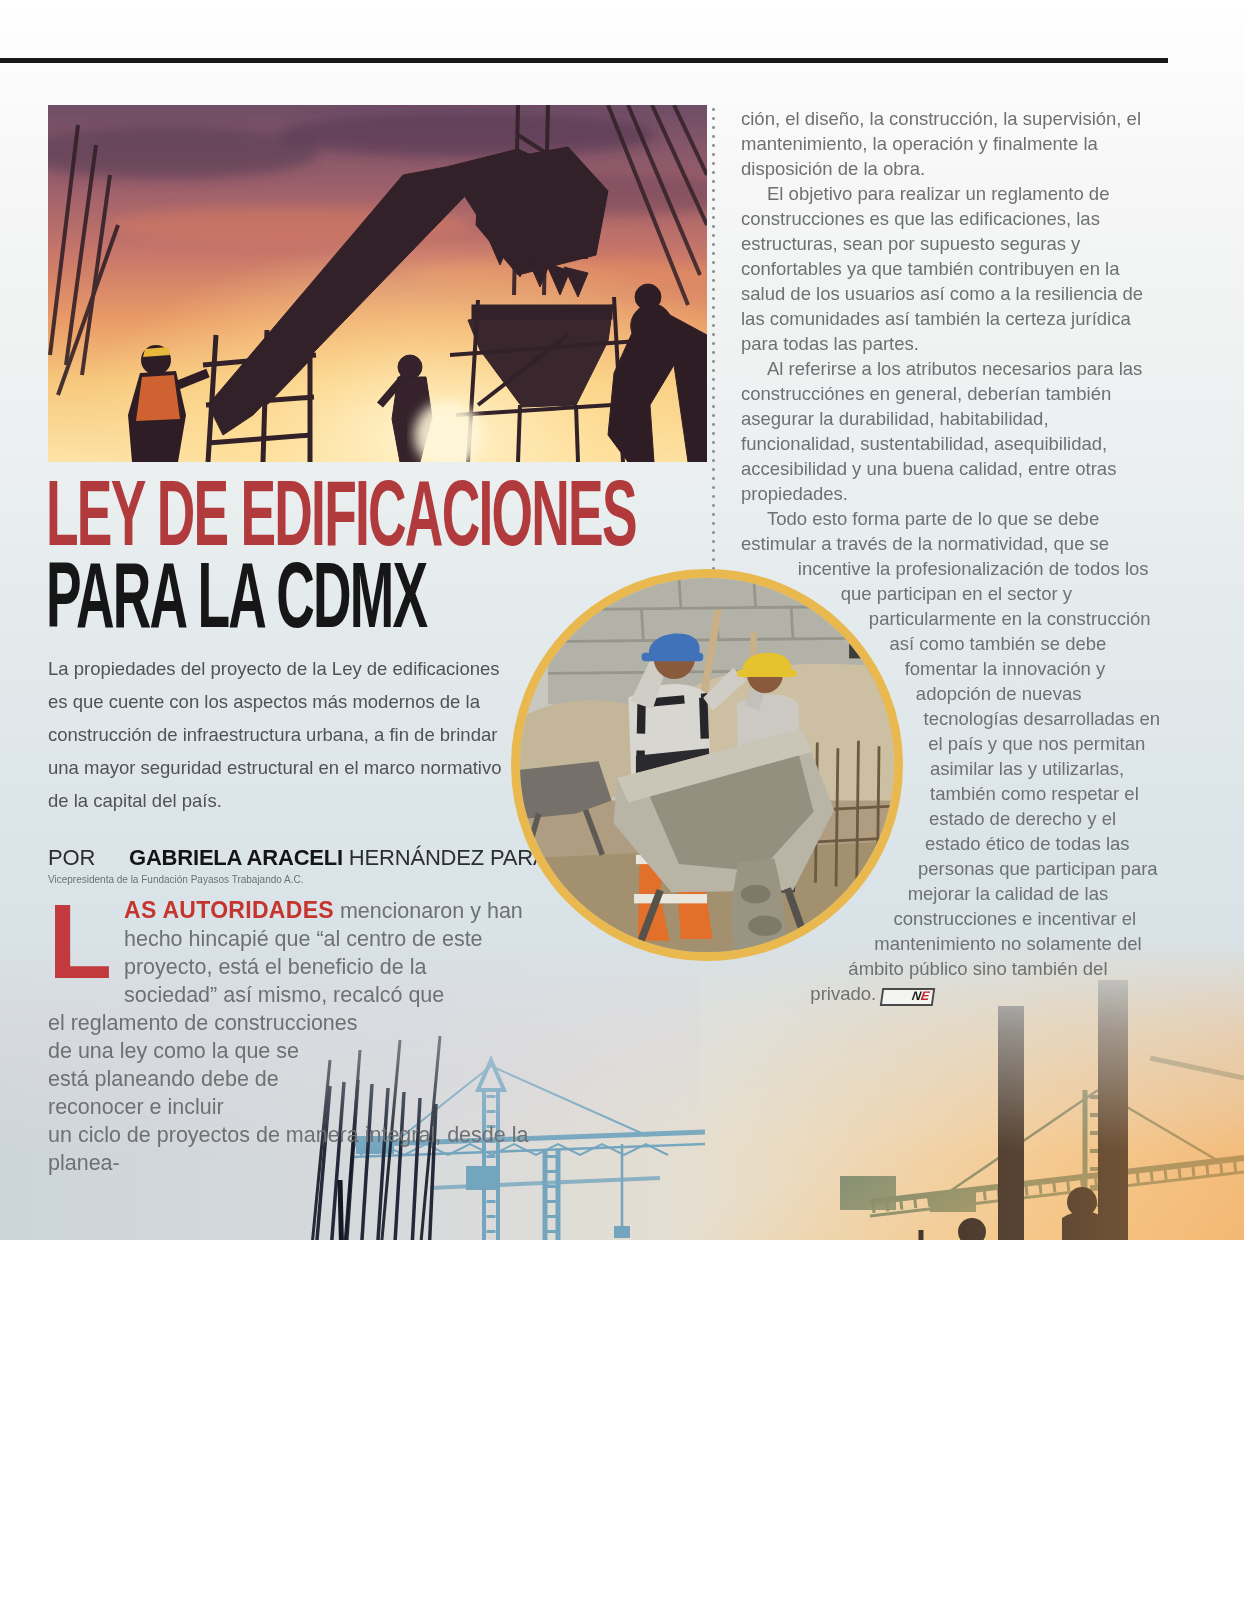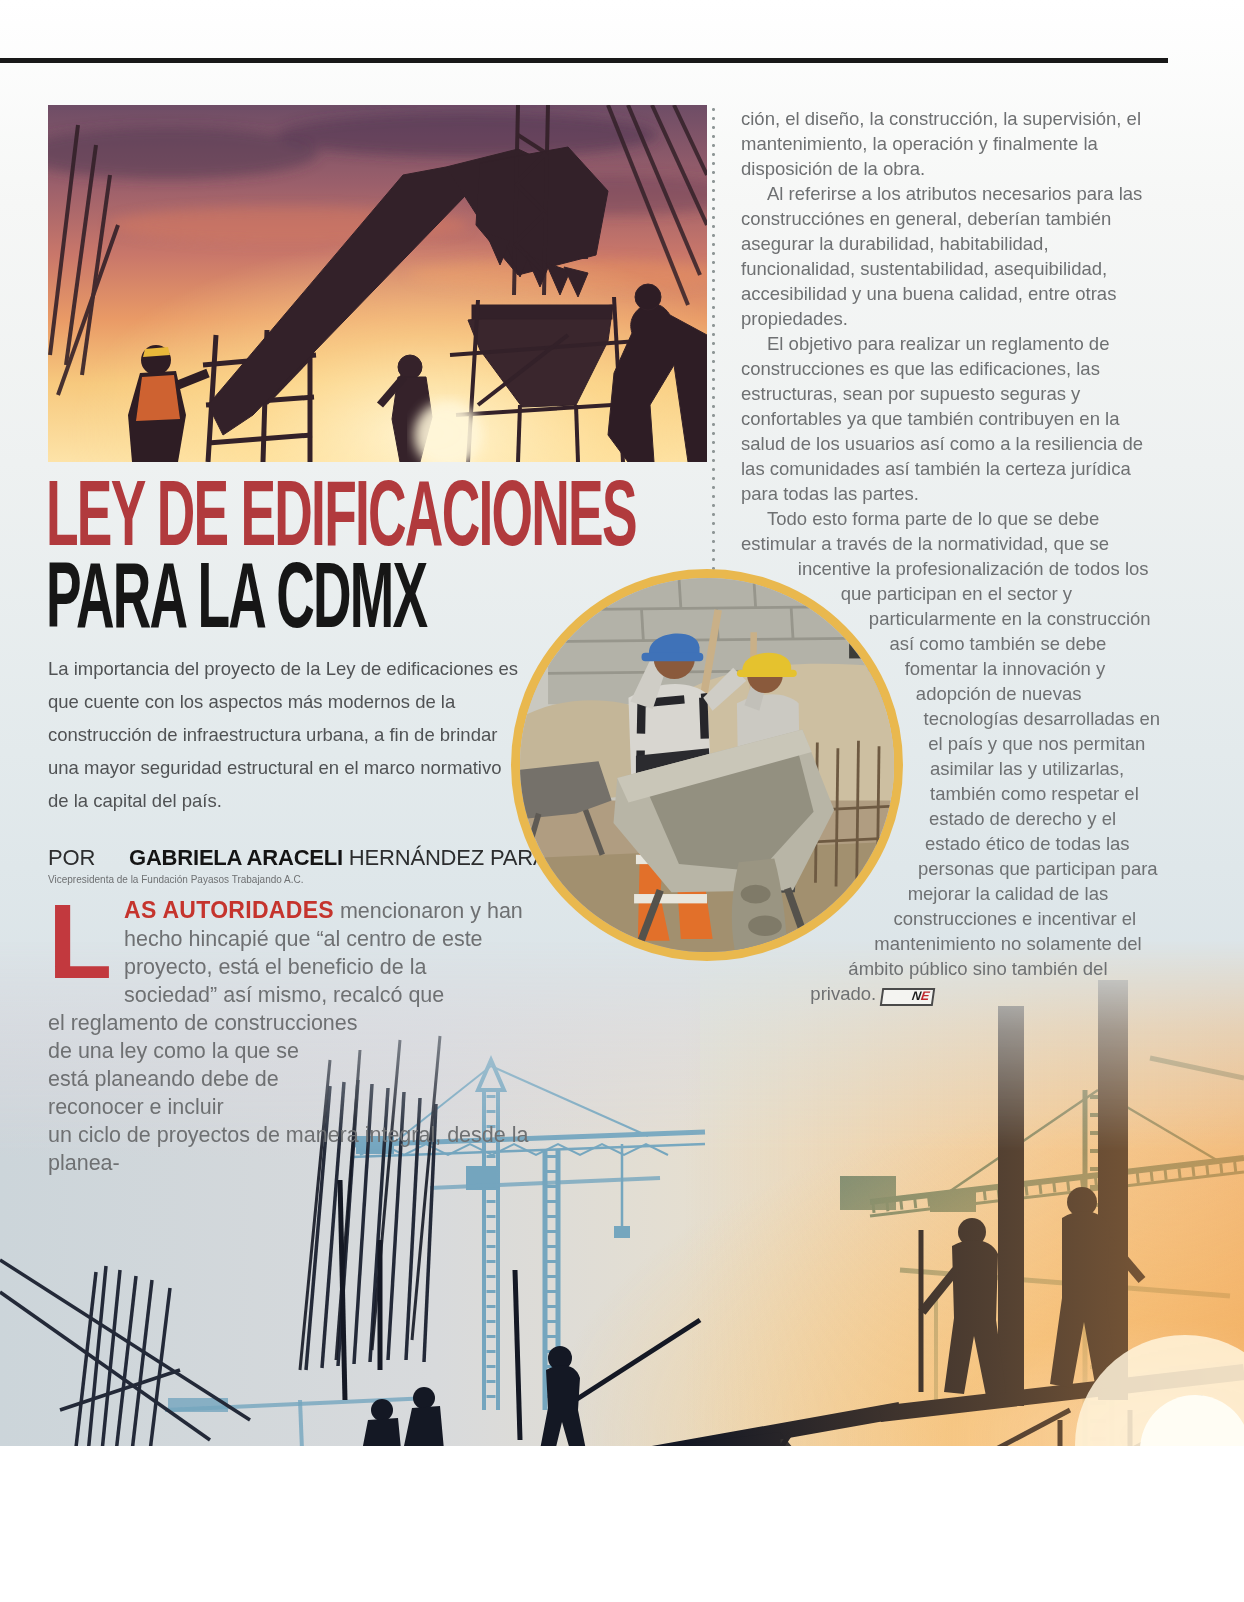--- a/index.html
+++ b/index.html
@@ -1,16 +1,16 @@
 <!DOCTYPE html>
 <html lang="es"><head>
 <meta charset="utf-8">
 <style>
   html,body{margin:0;padding:0;background:#ffffff;}
-  .page{position:relative;width:1244px;height:1446px;margin:0 auto;overflow:hidden;
+  .page{position:relative;width:1244px;height:1240px;margin:0 auto;overflow:hidden;
         background:linear-gradient(180deg,#ffffff 0%,#f6f7f6 14%,#eef1f1 32%,#e3eaec 52%,#dbe4e8 68%,#d8e1e6 80%);
         font-family:"Liberation Sans",sans-serif;}
   
   .top-rule{position:absolute;left:0;top:58px;width:1168px;height:5px;background:#181818;}
   
   .photo-top{position:absolute;left:48px;top:105px;width:659px;height:357px;overflow:hidden;}
   .photo-top svg{display:block;}
   
   .dotted-rule{position:absolute;left:712px;top:108px;width:3px;height:494px;
     background-image:radial-gradient(circle at 1.5px 1.5px,#8e9696 1.3px,rgba(0,0,0,0) 1.6px);
@@ -173,34 +173,34 @@
         <line x1="130" y1="280" x2="160" y2="268" stroke="#2e1d24" stroke-width="9"></line>
       </g>
       <circle cx="400" cy="330" r="34" fill="#fff6d9" opacity=".9" filter="url(#soft)"></circle>
     </svg>
   </div>
 
   <div class="dotted-rule"></div>
 
   <div class="right-col">
     <p class="first"><span>ción, el diseño, la construcción, la supervisión, el mantenimiento, la operación y finalmente la disposición de la obra.</span></p>
+    <p><span>El objetivo para realizar un reglamento de construcciones es que las edificaciones, las estructuras, sean por supuesto seguras y confortables ya que también contribuyen en la salud de los usuarios así como a la resiliencia de las comunidades así también la certeza jurídica para todas las partes.</span></p>
     <p><span>Al referirse a los atributos necesarios para las construcciónes en general, deberían también asegurar la durabilidad, habitabilidad, funcionalidad, sustentabilidad, asequibilidad, accesibilidad y una buena calidad, entre otras propiedades.</span></p>
-    <p><span>El objetivo para realizar un reglamento de construcciones es que las edificaciones, las estructuras, sean por supuesto seguras y confortables ya que también contribuyen en la salud de los usuarios así como a la resiliencia de las comunidades así también la certeza jurídica para todas las partes.</span></p>
     <p>
       <span class="circle-cut"></span><span>Todo esto forma parte de lo que se debe estimular a través de la normatividad, que se incentive la profesionalización de todos los que participan en el sector y particularmente en la construcción así como también se debe fomentar la innovación y adopción de nuevas tecnologías desarrolladas en el país y que nos permitan asimilar las y utilizarlas, también como respetar el estado de derecho y el estado ético de todas las personas que participan para mejorar la calidad de las construcciones e incentivar el mantenimiento no solamente del ámbito público sino también del privado.</span>
       <span class="endmark"><span class="n">N</span><span class="e">E</span></span>
     </p>
   </div>
 
   <div class="headline">
     <div class="l1">LEY DE EDIFICACIONES</div>
     <div class="l2">PARA LA CDMX</div>
   </div>
 
-  <div class="standfirst">La importancia del proyecto de la Ley de edificaciones es que cuente con los aspectos más modernos de la construcción de infraestructura urbana, a fin de brindar una mayor seguridad estructural en el marco normativo de la capital del país.</div>
+  <div class="standfirst">La propiedades del proyecto de la Ley de edificaciones es que cuente con los aspectos más modernos de la construcción de infraestructura urbana, a fin de brindar una mayor seguridad estructural en el marco normativo de la capital del país.</div>
 
   <div class="byline">
     <span>POR </span><span class="bold">GABRIELA ARACELI</span><span> HERNÁNDEZ PARA</span>
   </div>
   <div class="byline-role">Vicepresidenta de la Fundación Payasos Trabajando A.C.</div>
 
   <div class="body-left">
     <p>
       <span class="dropcap">L</span><span class="cutout-right"></span><span class="leadin">AS AUTORIDADES</span><span> mencionaron y han hecho hincapié que “al centro de este proyecto, está el beneficio de la sociedad” así mismo, recalcó que el reglamento de construcciones de una ley como la que se está planeando debe de reconocer e incluir un ciclo de proyectos de manera integral, desde la planea-</span>
     </p>

